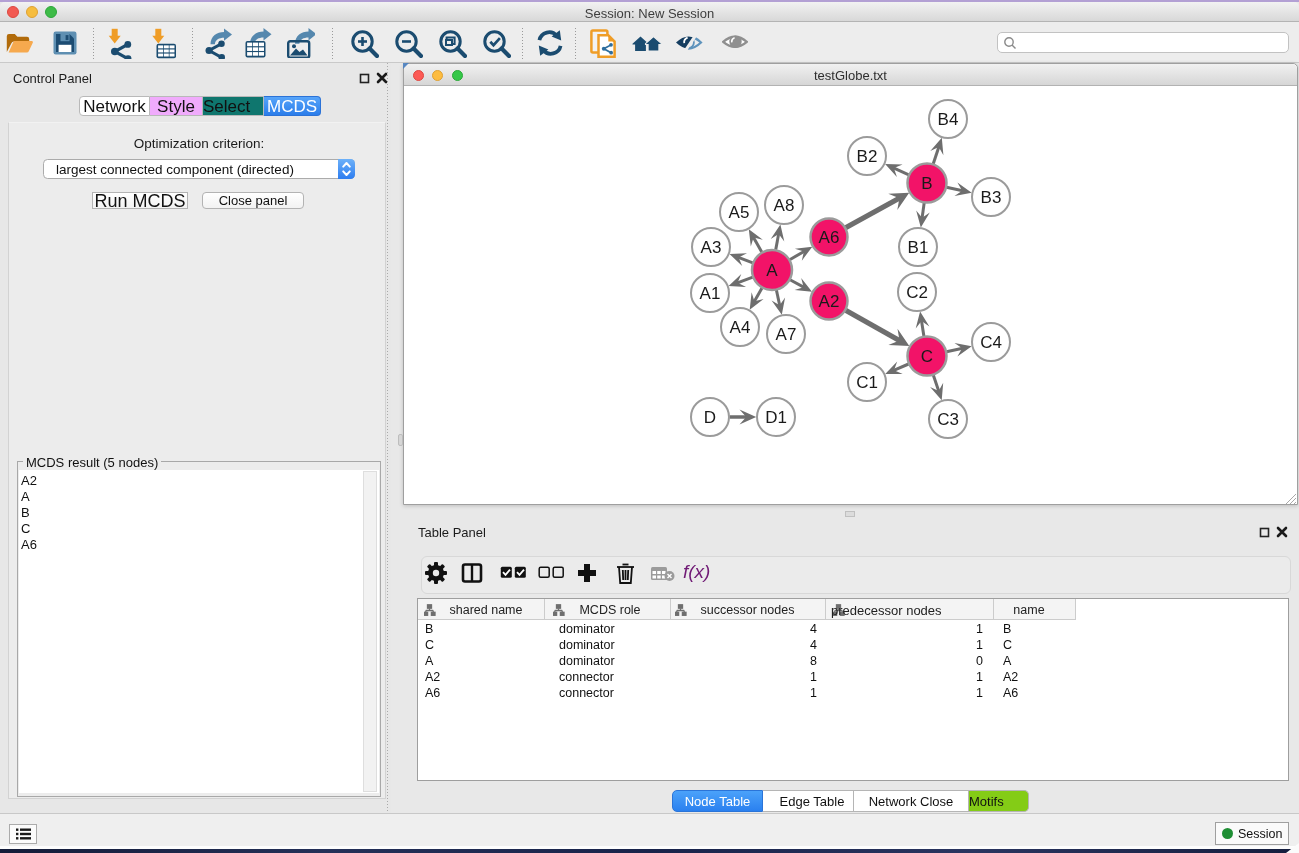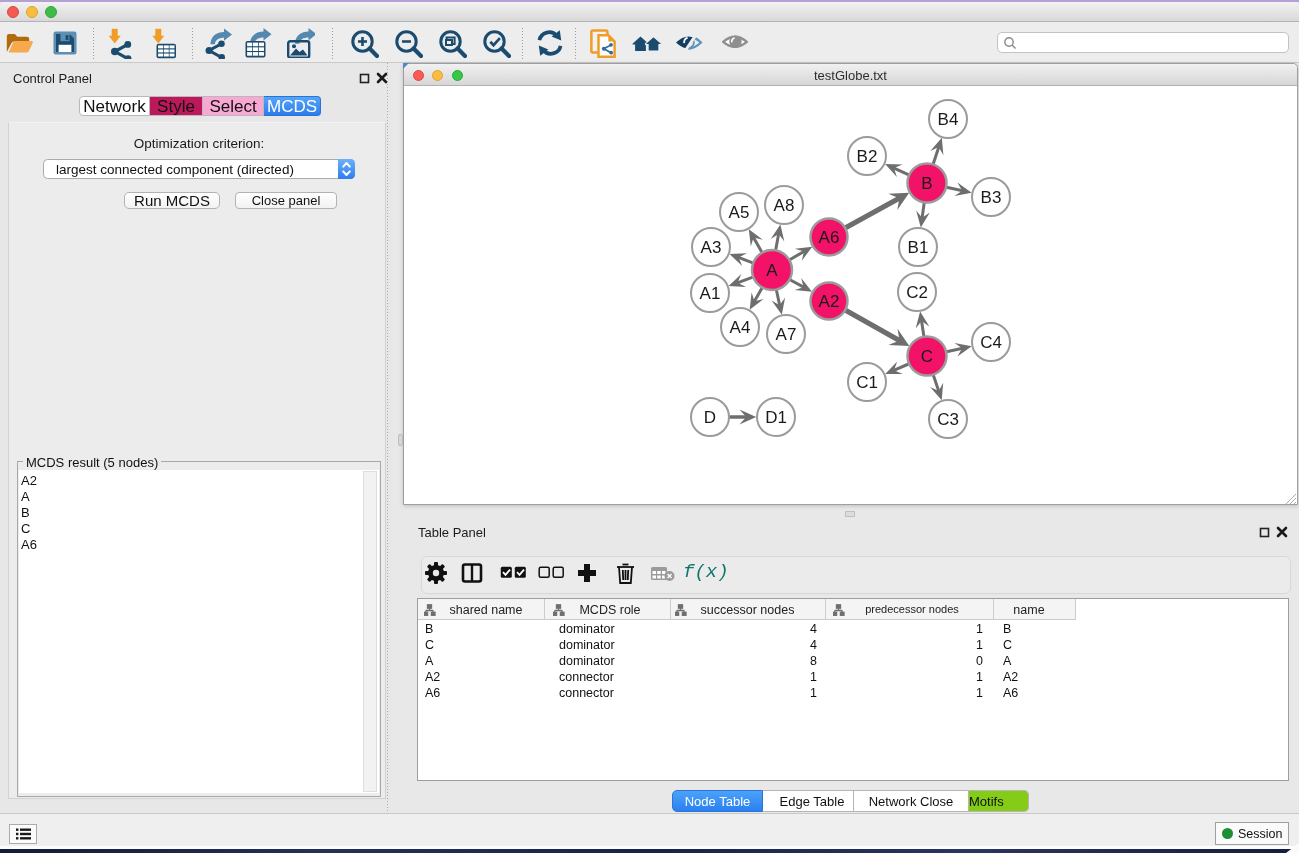--- a/index.html
+++ b/index.html
@@ -11,20 +11,21 @@
 </style>
 </head>
 <body>
 
 <div class="abs" style="left:0;top:0;width:1299px;height:2px;background:#b3a0d4;"></div>
 
 <div class="abs" style="left:0;top:2px;width:1299px;height:20px;background:linear-gradient(#f2f2f2,#d8d8d8);border-bottom:1px solid #b4b4b4;border-radius:5px 5px 0 0;">
   <div class="tl" style="left:7px;width:12px;height:12px;background:#f25a52;border:0.5px solid #dc4840;"></div>
   <div class="tl" style="left:26px;width:12px;height:12px;background:#f6bd3e;border:0.5px solid #dfa133;"></div>
   <div class="tl" style="left:45px;width:12px;height:12px;background:#3ebb48;border:0.5px solid #2ca73a;"></div>
+  <div class="abs" style="left:0;top:4px;width:1299px;text-align:center;font-size:13px;color:#3e3e3e;">Session: New Session</div>
 </div>
 
 <div class="abs" style="left:0;top:22px;width:1299px;height:41px;background:#ededed;border-bottom:1px solid #c9c9c9;">
   <div id="toolbar-icons" class="abs" style="left:0;top:0;width:1299px;height:41px;"></div>
 </div>
 <svg class="abs" style="left:6px;top:32px" width="28" height="22" viewBox="0 0 28 22">
     <path d="M0.8 20 V4.2 q0-2.2 2.2-2.2 h5.8 l2.6 2.8 h9.6 q2.2 0 2.2 2.2 v2.4 h-15.2 q-2 0-2.6 1.8 z" fill="#b16b0b"></path>
     <path d="M2.6 20.6 L7.2 10.3 q0.6-1.4 2.1-1.4 h16.4 q1.7 0 1.2 1.5 L22.9 19 q-0.55 1.6-2.2 1.6 z" fill="#f6a94e"></path>
   </svg>
 <svg class="abs" style="left:53px;top:31px" width="24" height="24" viewBox="0 0 24 24">
@@ -205,38 +206,38 @@
     <rect x="1.5" y="1.5" width="8" height="8" fill="none" stroke="#222" stroke-width="1.6"></rect>
   </svg>
 <svg class="abs" style="left:376px;top:72px" width="12" height="12" viewBox="0 0 12 12">
     <path d="M2 2 L10 10 M10 2 L2 10" stroke="#1a1a1a" stroke-width="2.6" stroke-linecap="round"></path>
   </svg>
 
 <div class="abs" style="left:8px;top:122px;width:378px;height:677px;background:#ececec;border:1px solid #d2d2d2;border-top-color:#f2f2f2;"></div>
 
 <div class="abs" style="left:79px;top:96px;height:20px;display:flex;font-size:17px;">
   <div style="width:71px;background:#fff;border:1px solid #b9b9b9;border-radius:4px 0 0 4px;text-align:center;line-height:19px;color:#111;">Network</div>
-  <div style="width:53px;background:#be185d;border:1px solid #b9b9b9;border-left:none;text-align:center;line-height:19px;color:#111;">Style</div>
-  <div style="width:61px;background:#f9a8d4;border:1px solid #b9b9b9;border-left:none;text-align:center;line-height:19px;color:#111;">Select</div>
+  <div style="width:53px;background:#f0abfc;border:1px solid #b9b9b9;border-left:none;text-align:center;line-height:19px;color:#111;">Style</div>
+  <div style="width:61px;background:#0f766e;border:1px solid #b9b9b9;border-left:none;line-height:19px;color:#111;">Select</div>
   <div style="width:57px;background:linear-gradient(#57a5fa,#2b7dea);border:1px solid #2b72d7;border-left:none;border-radius:0 4px 4px 0;text-align:center;line-height:19px;color:#fff;">MCDS</div>
 </div>
 <div class="abs" style="left:0;top:136px;width:398px;text-align:center;font-size:13.5px;color:#1a1a1a;">Optimization criterion:</div>
 
 <div class="abs" style="left:43px;top:159px;width:312px;height:20px;background:#fff;border:1px solid #ababab;border-radius:4.5px;font-size:13.5px;color:#111;line-height:19px;padding-left:12px;">largest connected component (directed)</div>
 <div class="abs" style="left:338px;top:159px;width:17px;height:20px;background:linear-gradient(#6db1f9,#2d7df0);border-radius:0 4.5px 4.5px 0;">
   <svg width="17" height="20" viewBox="0 0 17 20">
       <g fill="none" stroke="#fff" stroke-width="2" stroke-linecap="round" stroke-linejoin="round">
         <path d="M5.2 7.6 L8.5 4 L11.8 7.6"></path>
         <path d="M5.2 12.4 L8.5 16 L11.8 12.4"></path>
       </g>
     </svg>
 </div>
 
-<div class="abs" style="left:92px;top:192px;width:96px;height:17px;background:linear-gradient(#ffffff,#f2f2f2);border:1px solid #b3b3b3;border-radius:5px;text-align:center;font-size:15px;line-height:16px;color:#111;margin-left:32px;">Run MCDS</div>
-<div class="abs" style="left:202px;top:192px;width:102px;height:17px;background:linear-gradient(#ffffff,#f2f2f2);border:1px solid #b3b3b3;border-radius:4px;text-align:center;font-size:13px;line-height:16px;color:#111;margin-left:33px;">Close panel</div>
+<div class="abs" style="left:92px;top:192px;width:96px;height:17px;background:linear-gradient(#ffffff,#f2f2f2);border:1px solid #b3b3b3;border-radius:0;text-align:center;font-size:18px;line-height:16px;color:#111;">Run MCDS</div>
+<div class="abs" style="left:202px;top:192px;width:102px;height:17px;background:linear-gradient(#ffffff,#f2f2f2);border:1px solid #b3b3b3;border-radius:4px;text-align:center;font-size:13px;line-height:16px;color:#111;">Close panel</div>
 
 <div class="abs" style="left:17px;top:461px;width:364px;height:336px;border:1px solid #a8a8a8;"></div>
 <div class="abs" style="left:23px;top:455px;background:#ececec;padding:0 3px;font-size:13px;color:#111;">MCDS result (5 nodes)</div>
 <div class="abs" style="left:19px;top:470px;width:360px;height:323px;background:#fff;"></div>
 <div class="abs" style="left:363px;top:471px;width:14px;height:321px;background:#f2f2f2;border:1px solid #dedede;"></div>
 <div class="abs" style="left:21px;top:473px;font-size:13px;color:#111;line-height:16px;">A2<br>A<br>B<br>C<br>A6</div>
 
 <div class="abs" style="left:403px;top:63px;width:895px;height:442px;background:#fff;border:1px solid #9f9f9f;border-radius:5px 5px 0 0;box-shadow:0 1px 4px rgba(0,0,0,0.18);"></div>
 <div class="abs" style="left:404px;top:64px;width:893px;height:22px;background:linear-gradient(#f1f1f1,#d6d6d6);border-bottom:1px solid #b2b2b2;border-radius:5px 5px 0 0;"></div>
 <div class="abs" style="left:412.5px;top:69.5px;width:11px;height:11px;border-radius:50%;background:#fc5a55;border:0.5px solid #e04640;"></div>
@@ -407,21 +408,21 @@
         <rect x="6.2" y="5" width="3.5" height="3"></rect>
         <rect x="11" y="5" width="3.5" height="3"></rect>
         <rect x="1.5" y="9.5" width="3.5" height="3"></rect>
         <rect x="6.2" y="9.5" width="3.5" height="3"></rect>
         <rect x="11" y="9.5" width="3.5" height="3"></rect>
       </g>
       <circle cx="18.5" cy="10" r="5"></circle>
       <path d="M16.5 8 l4 4 M20.5 8 l-4 4" stroke="#fff" stroke-width="1.4"></path>
     </g>
   </svg>
-<div class="abs" style="left:683px;top:561px;font-family:Liberation Mono, monospace;font-style:italic;font-size:19px;color:#0f766e;">f(x)</div>
+<div class="abs" style="left:683px;top:561px;font-family:Liberation Sans, sans-serif;font-style:italic;font-size:19px;color:#701a75;">f(x)</div>
 <div class="abs" style="left:417px;top:598px;width:872px;height:183px;background:#fff;border:1px solid #9e9e9e;"></div>
 <div class="abs" style="left:418px;top:599px;width:657px;height:21px;background:#f4f4f4;border-bottom:1px solid #ccc;"></div>
 <div class="abs" style="left:544px;top:599px;width:1px;height:21px;background:#ccc;"></div>
 <div class="abs" style="left:670px;top:599px;width:1px;height:21px;background:#ccc;"></div>
 <div class="abs" style="left:825px;top:599px;width:1px;height:21px;background:#ccc;"></div>
 <div class="abs" style="left:993px;top:599px;width:1px;height:21px;background:#ccc;"></div>
 <div class="abs" style="left:1075px;top:599px;width:1px;height:21px;background:#ccc;"></div>
 <svg class="abs" style="left:424px;top:604px" width="12" height="12" viewBox="0 0 12 12">
     <g fill="none" stroke="#6f6f6f" stroke-width="1.3">
       <rect x="3.5" y="0.8" width="4" height="3.4" fill="#6f6f6f"></rect>
@@ -450,21 +451,21 @@
     <g fill="none" stroke="#6f6f6f" stroke-width="1.3">
       <rect x="3.5" y="0.8" width="4" height="3.4" fill="#6f6f6f"></rect>
       <path d="M5.5 4.5 v2 M1.8 6.5 h7.4 M1.8 6.5 v2 M9.2 6.5 v2"></path>
       <rect x="0" y="8.3" width="3.6" height="3" fill="#6f6f6f"></rect>
       <rect x="7.4" y="8.3" width="3.6" height="3" fill="#6f6f6f"></rect>
     </g>
   </svg>
 <div class="abs" style="left:428px;top:603px;width:116px;text-align:center;font-size:12.5px;color:#222;">shared name</div>
 <div class="abs" style="left:550px;top:603px;width:120px;text-align:center;font-size:12.5px;color:#222;">MCDS role</div>
 <div class="abs" style="left:670px;top:603px;width:155px;text-align:center;font-size:12.5px;color:#222;">successor nodes</div>
-<div class="abs" style="left:831px;top:603px;width:162px;text-align:center;font-size:11px;color:#222;">predecessor nodes</div>
+<div class="abs" style="left:831px;top:603px;width:162px;text-align:left;font-size:13px;color:#222;">predecessor nodes</div>
 <div class="abs" style="left:983px;top:603px;width:92px;text-align:center;font-size:12.5px;color:#222;">name</div>
 <div class="abs" style="left:425px;top:622px;font-size:12.5px;color:#111;">B</div>
 <div class="abs" style="left:559px;top:622px;font-size:12.5px;color:#111;">dominator</div>
 <div class="abs" style="left:700px;top:622px;width:117px;text-align:right;font-size:12.5px;color:#111;">4</div>
 <div class="abs" style="left:866px;top:622px;width:117px;text-align:right;font-size:12.5px;color:#111;">1</div>
 <div class="abs" style="left:1003px;top:622px;font-size:12.5px;color:#111;">B</div>
 <div class="abs" style="left:425px;top:638px;font-size:12.5px;color:#111;">C</div>
 <div class="abs" style="left:559px;top:638px;font-size:12.5px;color:#111;">dominator</div>
 <div class="abs" style="left:700px;top:638px;width:117px;text-align:right;font-size:12.5px;color:#111;">4</div>
 <div class="abs" style="left:866px;top:638px;width:117px;text-align:right;font-size:12.5px;color:#111;">1</div>

